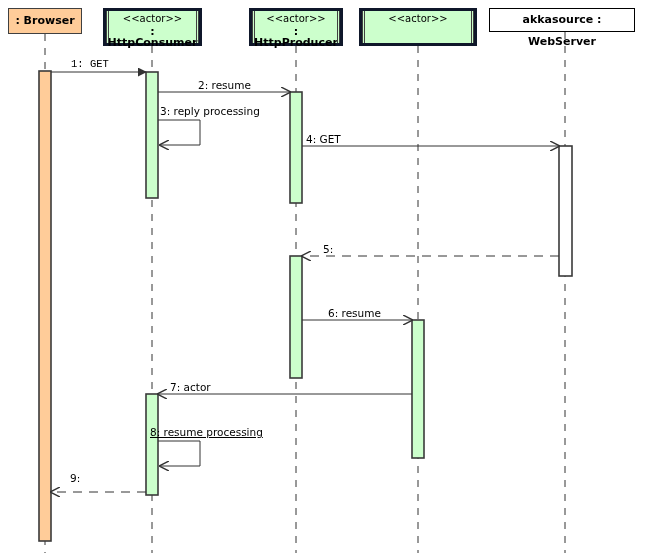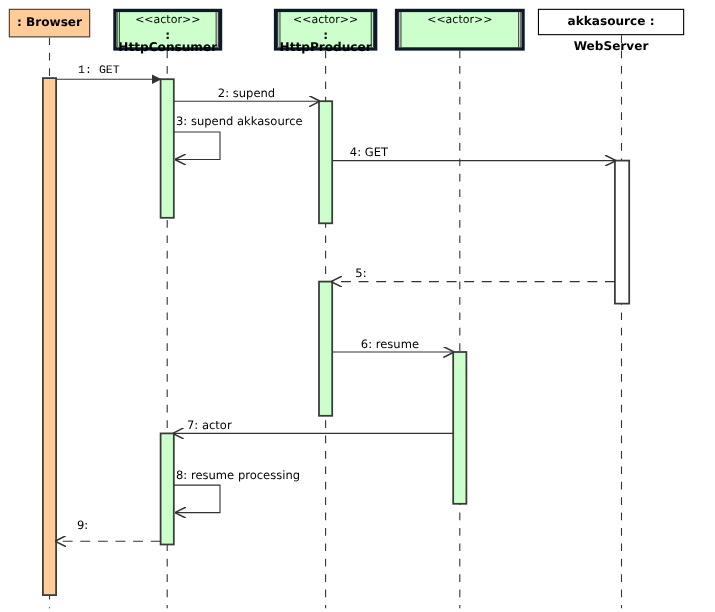--- a/index.html
+++ b/index.html
@@ -158,29 +158,29 @@
         <span class="hdr-stereo">&lt;&lt;actor&gt;&gt;</span>
         <span class="hdr-name">: HttpConsumer</span>
       </div>
       <div class="hdr-box actor" style="left: 249px; top: 8px; width: 94px; height: 38px;">
         <span class="hdr-stereo">&lt;&lt;actor&gt;&gt;</span>
         <span class="hdr-name">: HttpProducer</span>
       </div>
       <div class="hdr-box actor" style="left: 359px; top: 8px; width: 118px; height: 38px;">
         <span class="hdr-stereo">&lt;&lt;actor&gt;&gt;</span>
       </div>
-      <div class="hdr-box plain" style="left: 489px; top: 8px; width: 133px; height: 24px;">
+      <div class="hdr-box plain" style="left: 489px; top: 8px; width: 146px; height: 24px;">
         <span class="hdr-name">akkasource : WebServer</span>
       </div>
     </div>
   <div id="labels-layer">
       <div class="msg-label" style="left: 71px; top: 58px; font-family: Liberation Mono, monospace;">1: GET</div>
-      <div class="msg-label" style="left: 198px; top: 79px;">2: supend</div>
-      <div class="msg-label" style="left: 160px; top: 105px;">3: supend akkasource</div>
-      <div class="msg-label" style="left: 318px; top: 133px;">4: GET</div>
+      <div class="msg-label" style="left: 198px; top: 79px;">2: resume</div>
+      <div class="msg-label" style="left: 160px; top: 105px;">3: reply processing</div>
+      <div class="msg-label" style="left: 306px; top: 133px;">4: GET</div>
       <div class="msg-label" style="left: 323px; top: 243px;">5:</div>
       <div class="msg-label" style="left: 328px; top: 307px;">6: resume</div>
       <div class="msg-label" style="left: 170px; top: 381px;">7: actor</div>
-      <div class="msg-label" style="left: 160px; top: 426px;">8: resume processing</div>
+      <div class="msg-label" style="left: 150px; top: 426px; text-decoration: underline;">8: resume processing</div>
       <div class="msg-label" style="left: 70px; top: 472px;">9:</div>
     </div>
 
 </div>
 
 </body></html>

